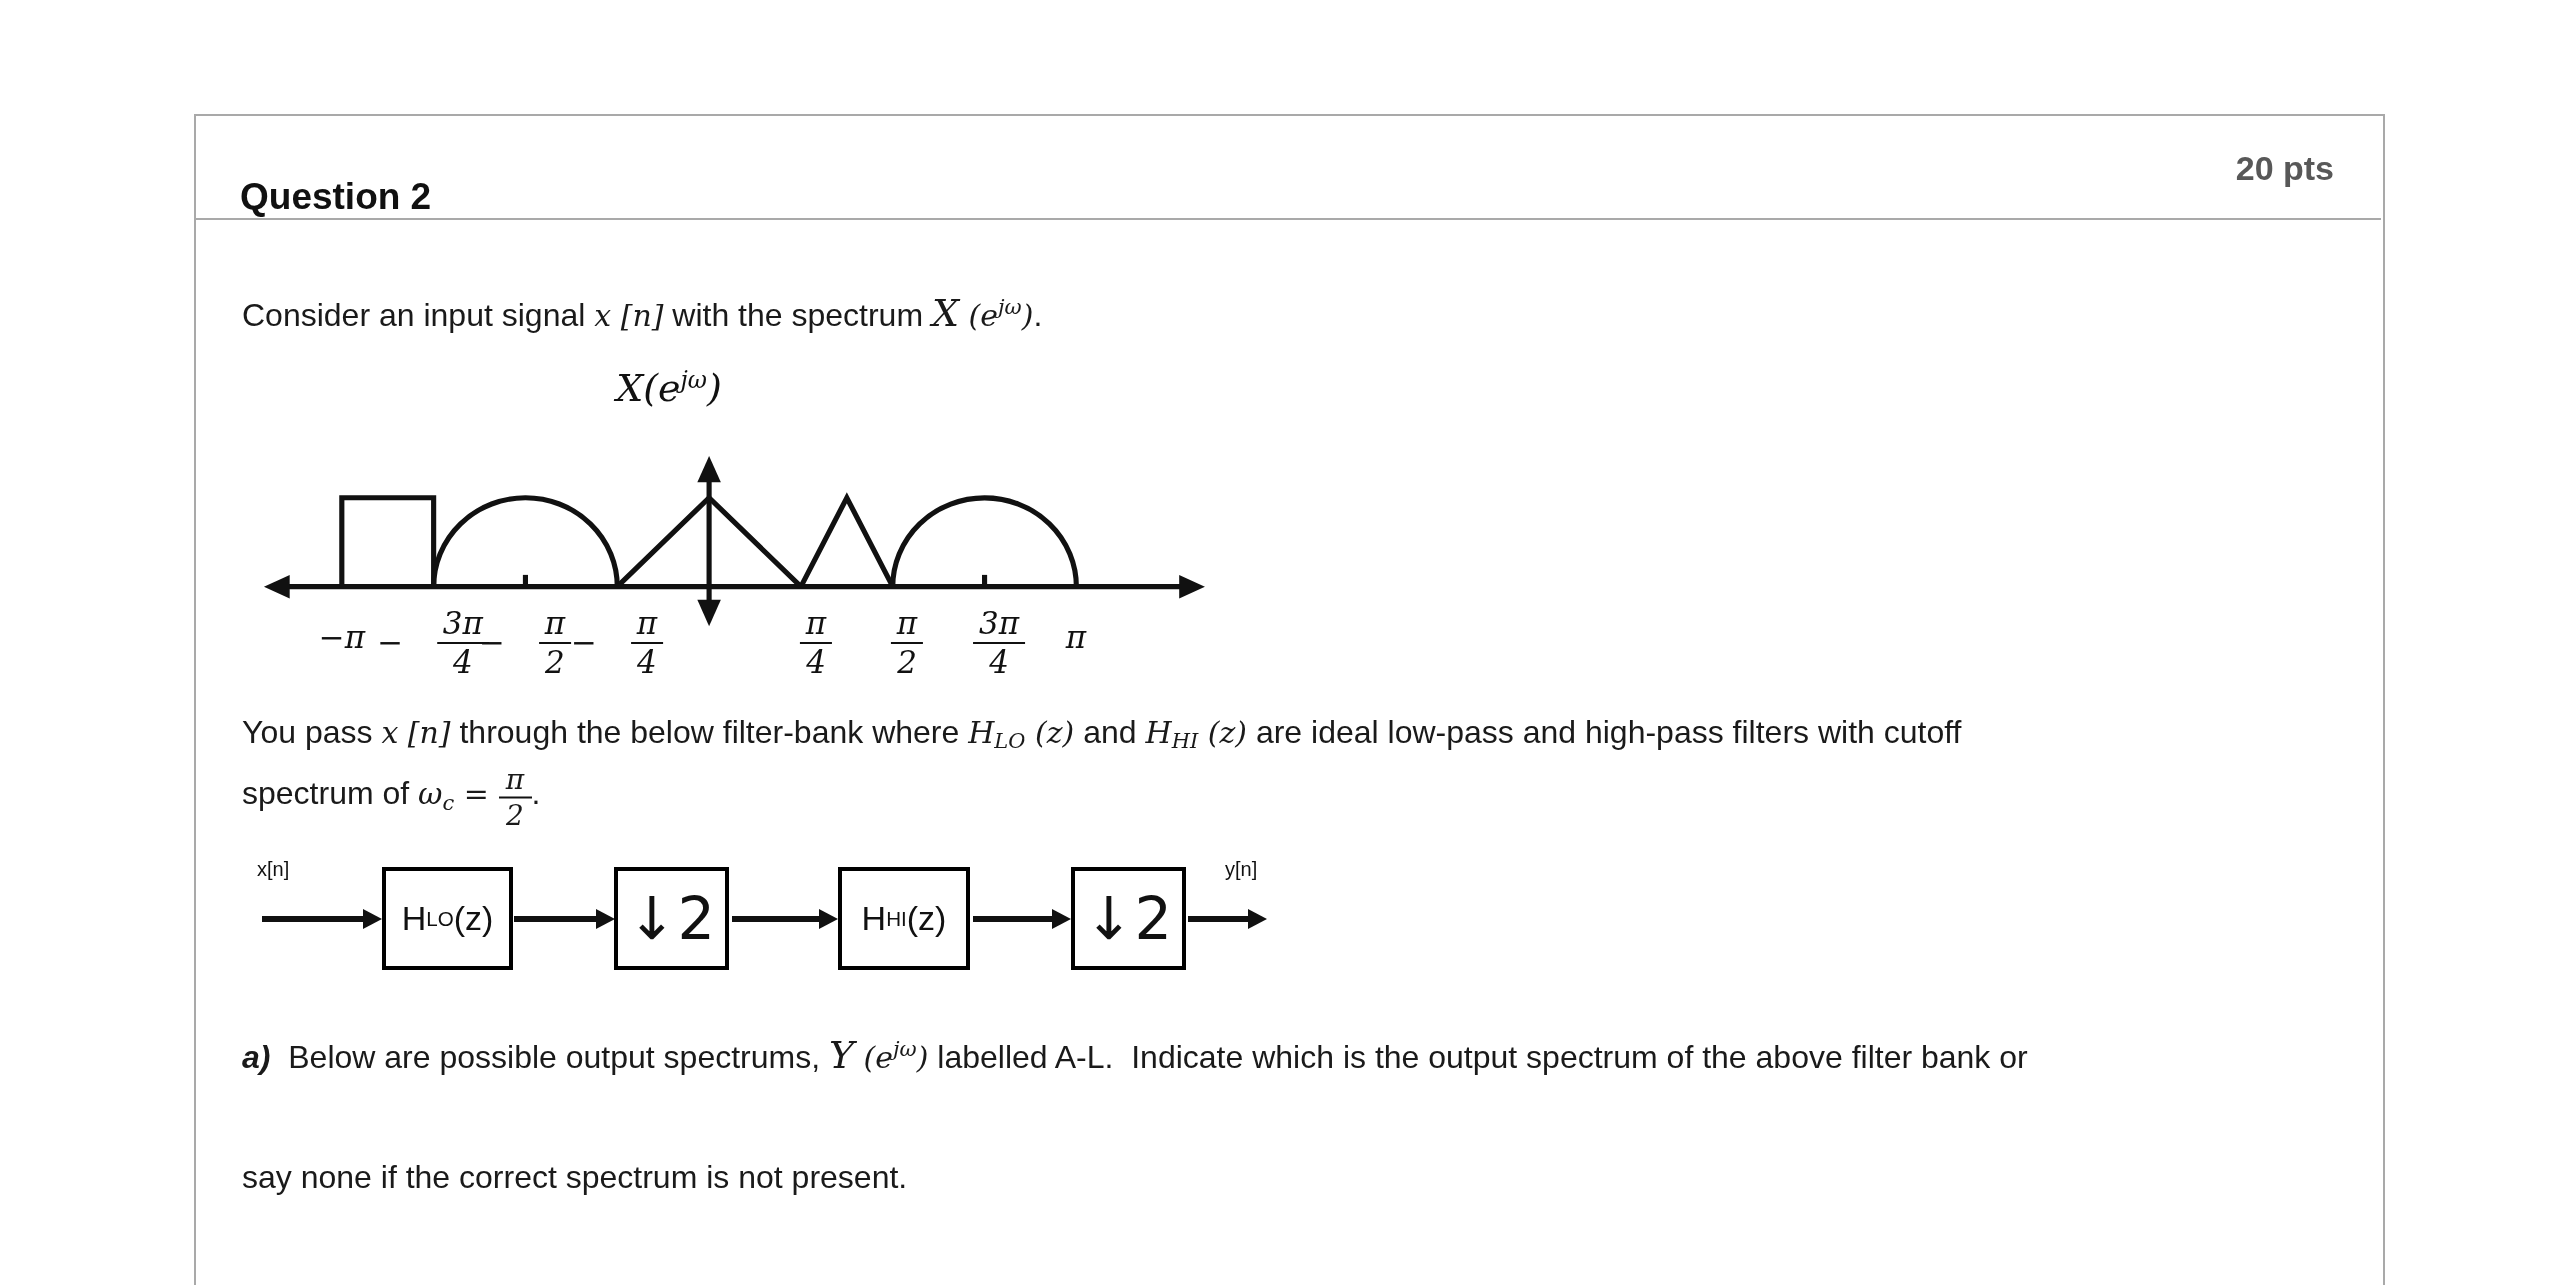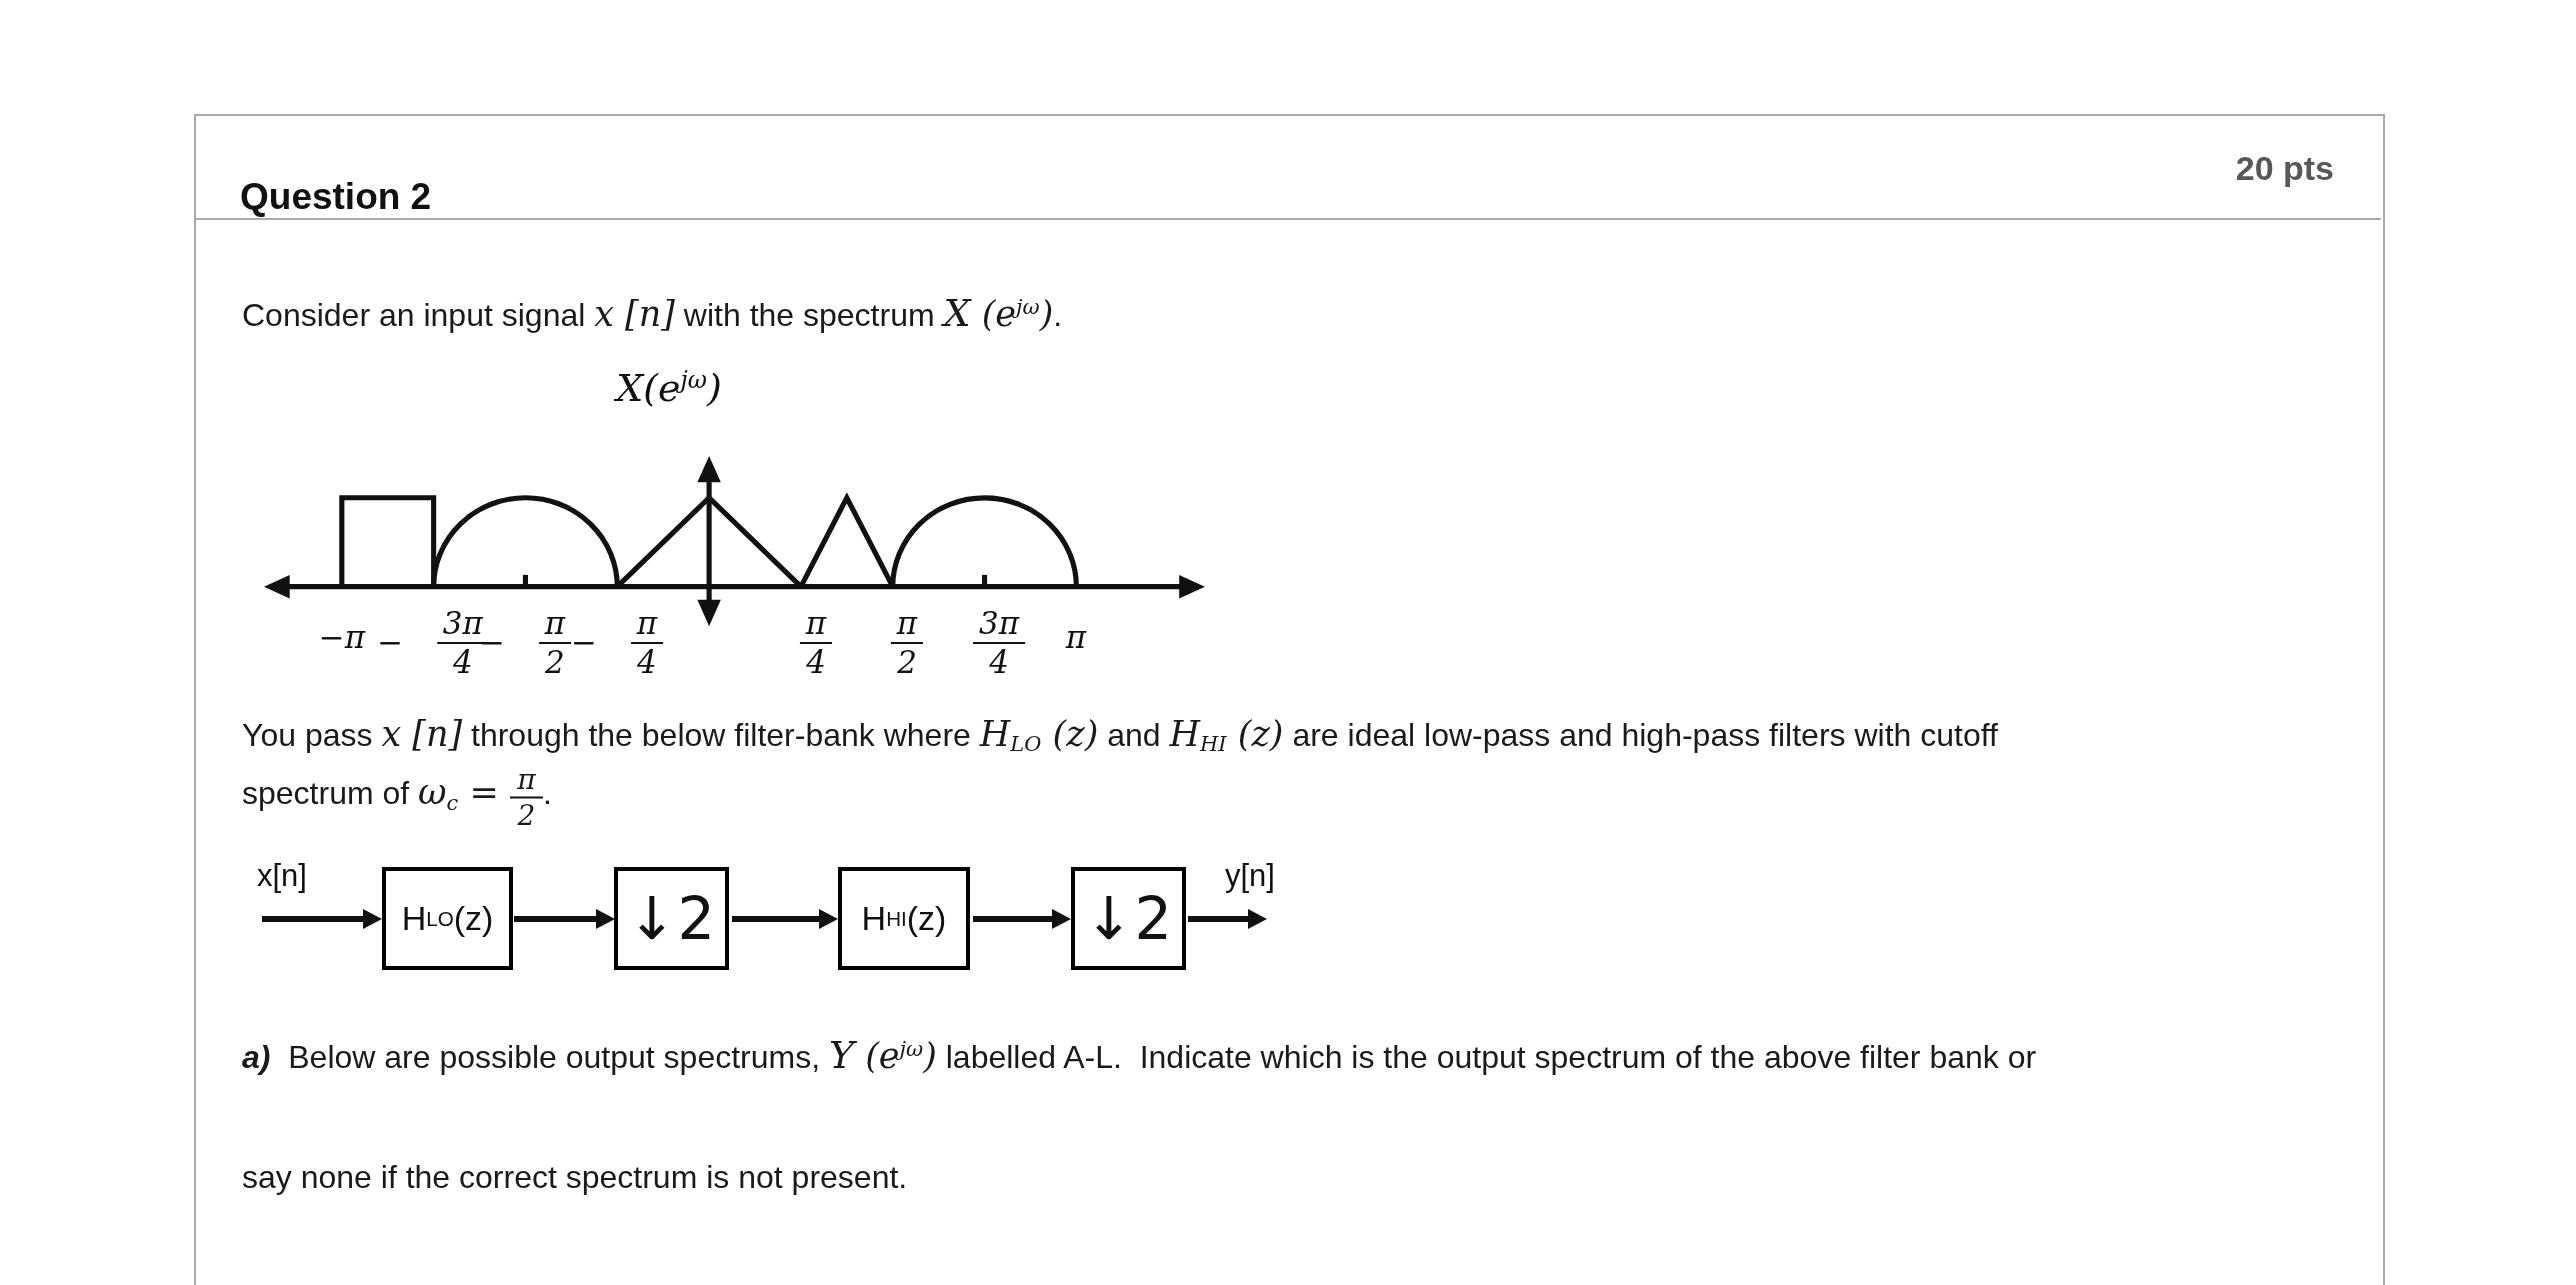--- a/index.html
+++ b/index.html
@@ -9,21 +9,21 @@
   .panel{position:absolute;left:194px;top:114px;width:2187px;height:1212px;
          border:2.2px solid #a9a9a9;background:#fff;}
   .header-sep{position:absolute;left:196px;top:218px;width:2185px;height:2.2px;background:#a9a9a9;}
 
   .q-title{position:absolute;left:240px;top:144px;font-size:37px;font-weight:bold;color:#111;margin-top:32px;}
   .q-pts{position:absolute;right:242px;top:149px;font-size:34px;font-weight:bold;color:#585858;}
 
   .para{position:absolute;left:242px;font-size:32px;color:#1a1a1a;white-space:pre-wrap;}
 
   
-  .m{font-family:"DejaVu Serif",serif;font-style:italic;font-size:35px;}
+  .m{font-family:"DejaVu Serif",serif;font-style:italic;font-size:30px;}
   .mX{font-size:38px;}
   .msup{font-family:"DejaVu Serif",serif;font-style:italic;font-size:21px;vertical-align:0.55em;margin-top:40px;}
   .msub{font-family:"DejaVu Serif",serif;font-style:italic;font-size:21px;vertical-align:-0.25em;}
   .ifrac{display:inline-flex;flex-direction:column;align-items:center;vertical-align:middle;
          transform:translateY(1.5px);font-family:"DejaVu Serif",serif;font-style:italic;
          font-size:28px;line-height:1.12;}
   .ifrac .fnum{border-bottom:2.2px solid #111;padding:0 7.3px 1.5px;}
   .ifrac .fden{padding-top:1.5px;}
 
   
@@ -35,21 +35,21 @@
   .axishead{fill:#111;stroke:none;}
   .tick{position:absolute;transform:translateX(-50%);top:607px;display:inline-flex;align-items:center;
         font-family:"DejaVu Serif",serif;font-style:italic;font-size:31px;color:#111;line-height:1.05;}
   .tick.plain{top:621px;}
   .tick .minus{margin-right:3.7px;}
   .tick .stack{display:inline-flex;flex-direction:column;align-items:center;margin-left:30px;}
   .tick .num{border-bottom:2.2px solid #111;padding:0 5.9px 2.2px;}
   .tick .den{padding-top:2.2px;}
 
   
-  .iolabel{position:absolute;top:858px;font-size:31px;color:#111;}
+  .iolabel{position:absolute;top:858px;font-size:20px;color:#111;}
   .dbox{position:absolute;top:867px;height:95px;border:4.4px solid #000;background:#fff;
         display:flex;align-items:center;justify-content:center;font-size:34px;color:#111;white-space:nowrap;}
   .dbox sub{font-size:20.6px;vertical-align:-5.9px;line-height:0;}
   .dbox.ds{font-family:"DejaVu Sans",sans-serif;font-size:59px;font-weight:400;letter-spacing:0.7px;}
   .harrow{position:absolute;top:916px;height:5.9px;background:#111;}
   .harrow::after{content:"";position:absolute;right:-19px;top:-7.3px;width:0;height:0;
         border-left:19px solid #111;border-top:10.3px solid transparent;border-bottom:10.3px solid transparent;}
 </style>
 </head>
 <body>

